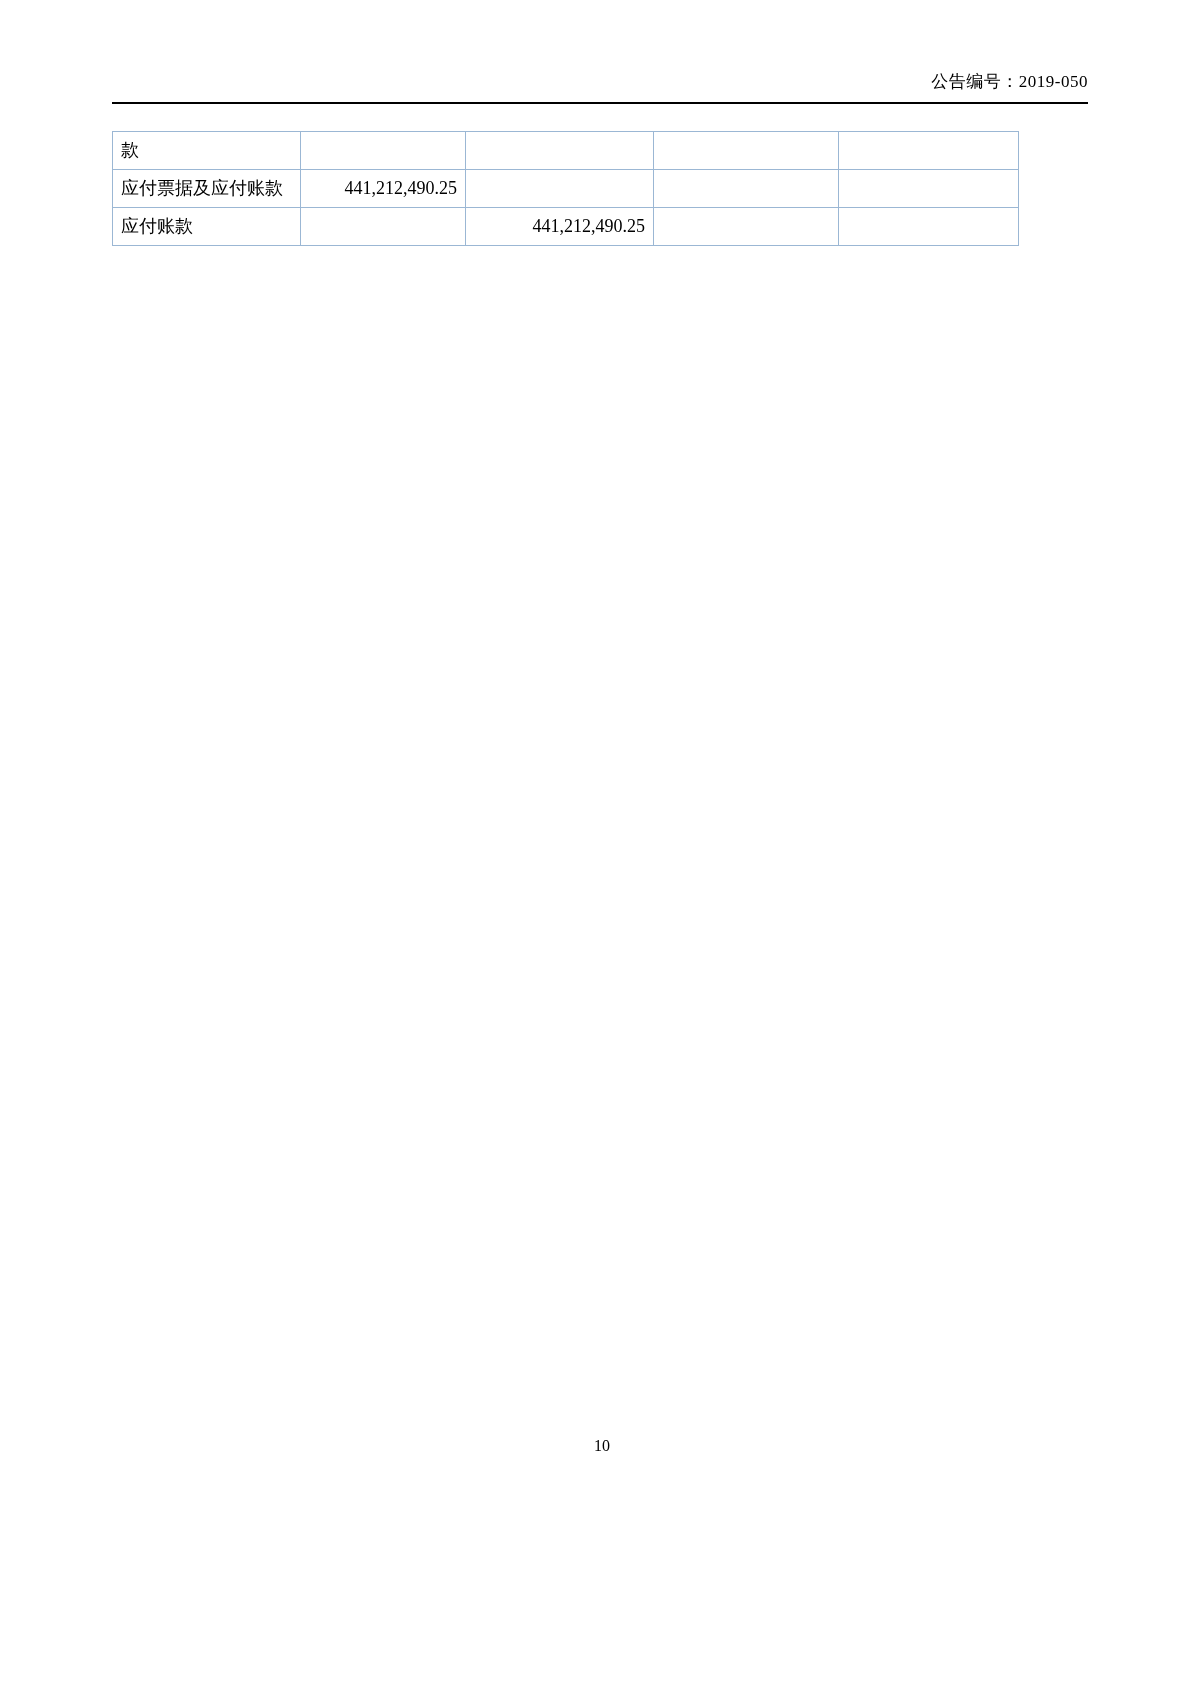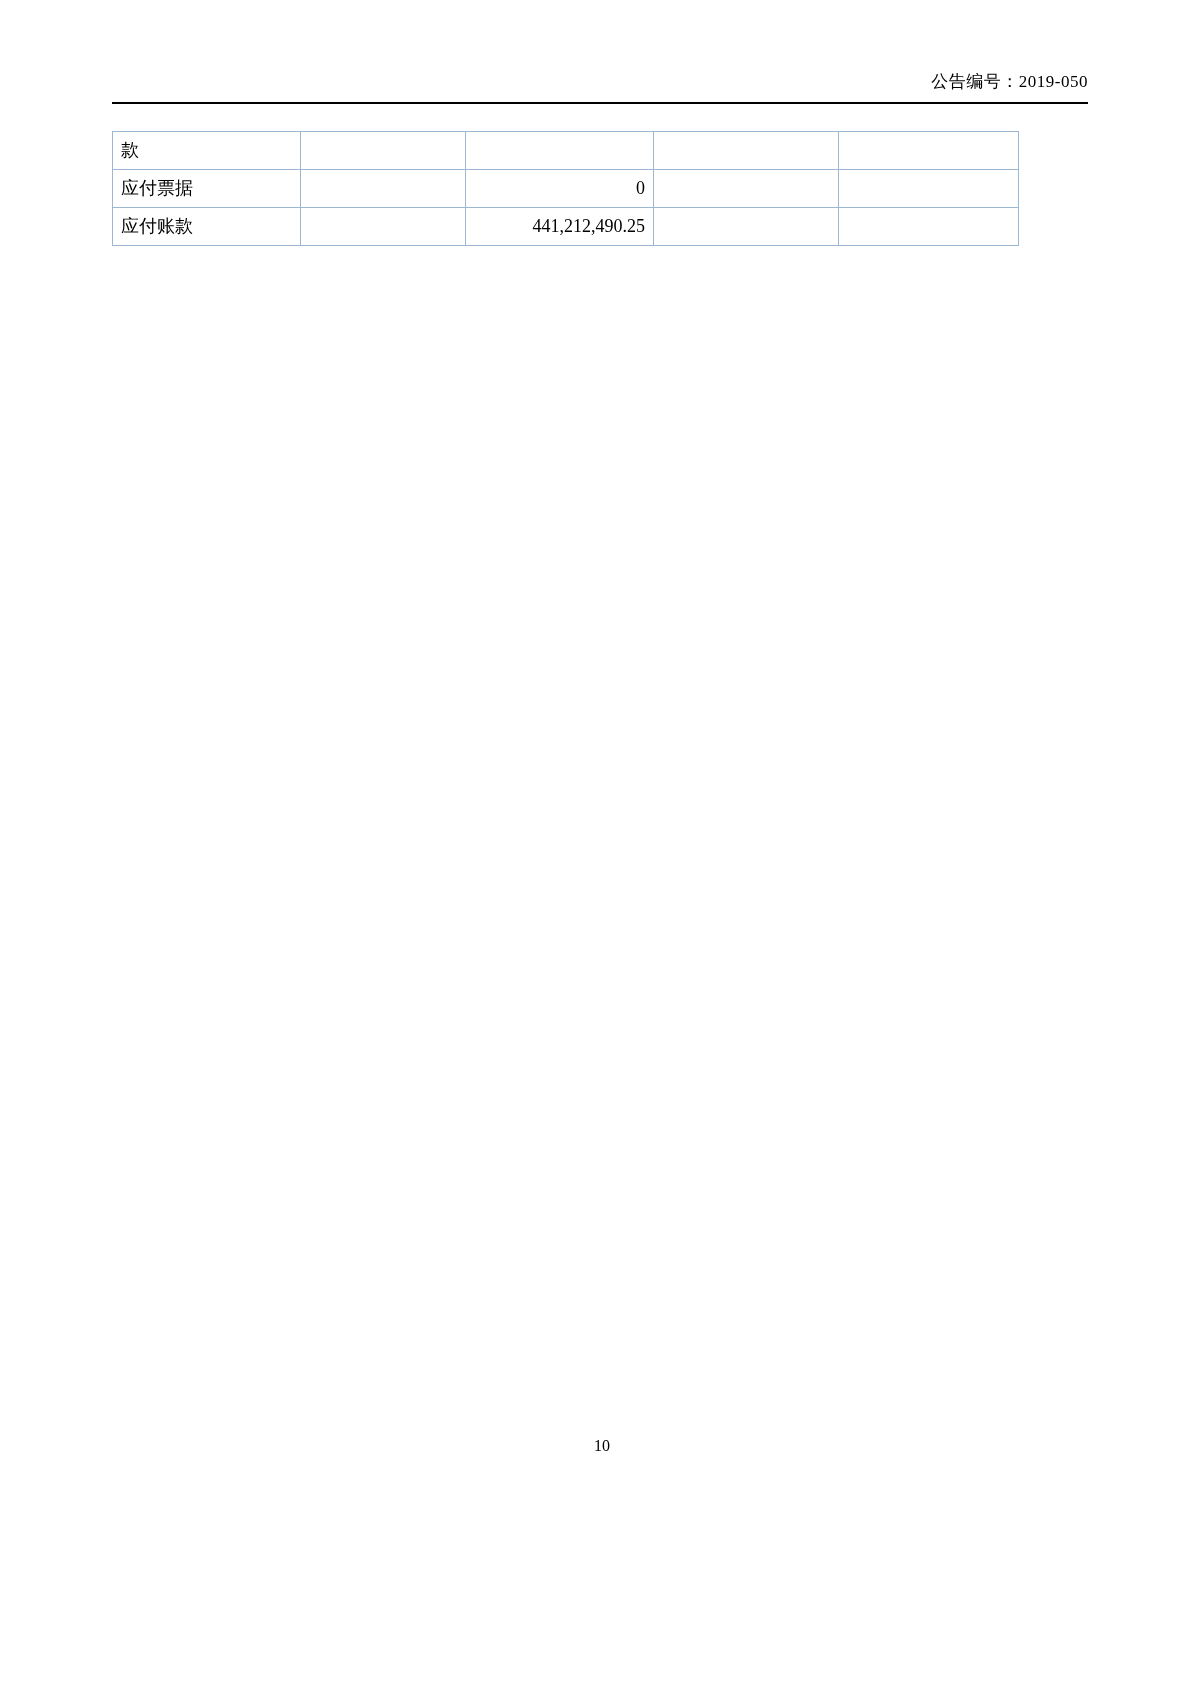--- a/index.html
+++ b/index.html
@@ -109,25 +109,25 @@
       </colgroup>
       <tbody>
         <tr>
           <td class="label-cell">款</td>
           <td class="num-cell"></td>
           <td class="num-cell"></td>
           <td class="num-cell"></td>
           <td class="num-cell"></td>
         </tr>
         <tr>
-          <td class="label-cell">应付票据</td>
-          <td class="num-cell"></td>
-          <td class="num-cell">0</td>
-          <td class="num-cell"></td>
-          <td class="num-cell"></td>
+          <td class="label-cell tall">应付票据及应付账款</td>
+          <td class="num-cell tall">441,212,490.25</td>
+          <td class="num-cell tall"></td>
+          <td class="num-cell tall"></td>
+          <td class="num-cell tall"></td>
         </tr>
         <tr>
           <td class="label-cell">应付账款</td>
           <td class="num-cell"></td>
           <td class="num-cell">441,212,490.25</td>
           <td class="num-cell"></td>
           <td class="num-cell"></td>
         </tr>
       </tbody>
     </table>

